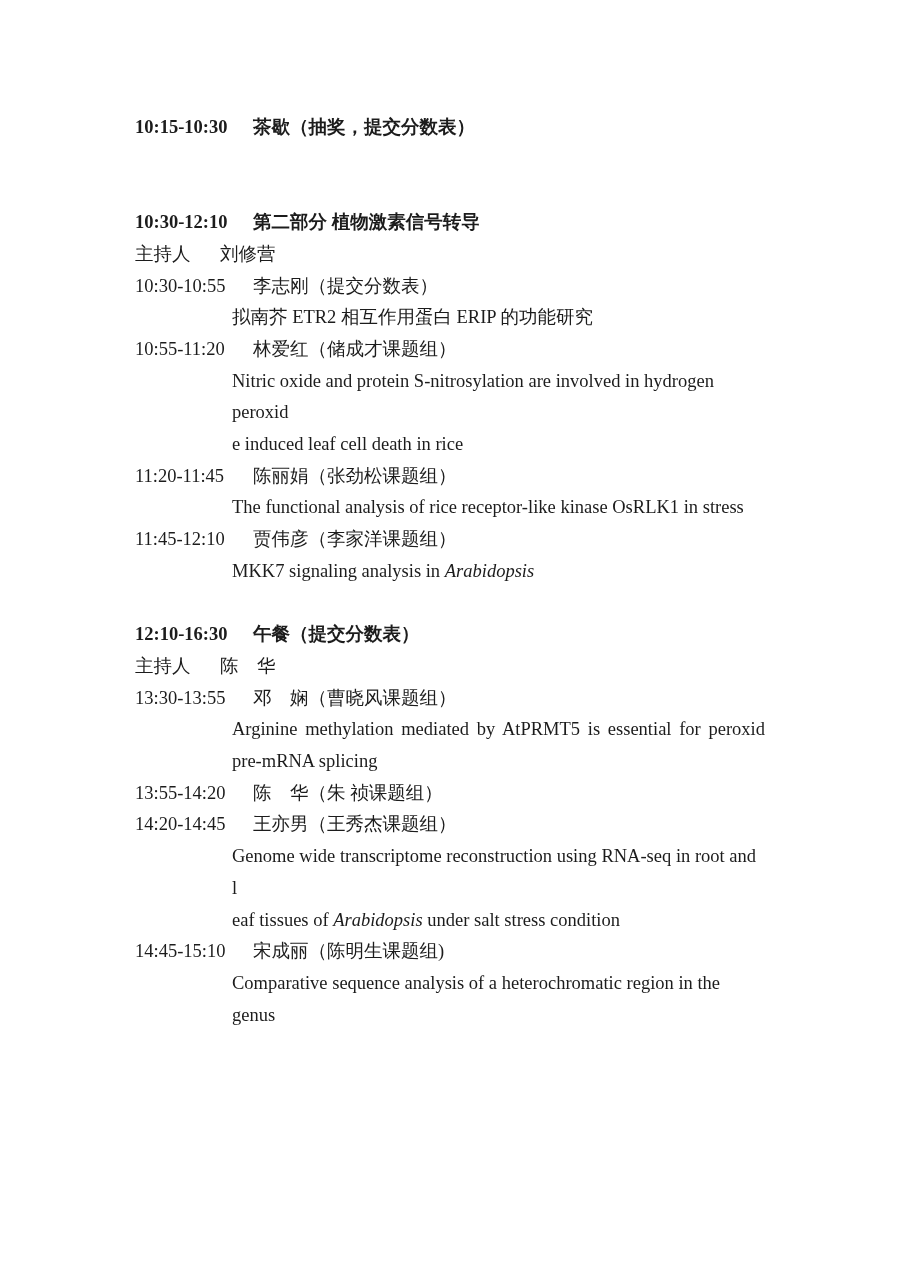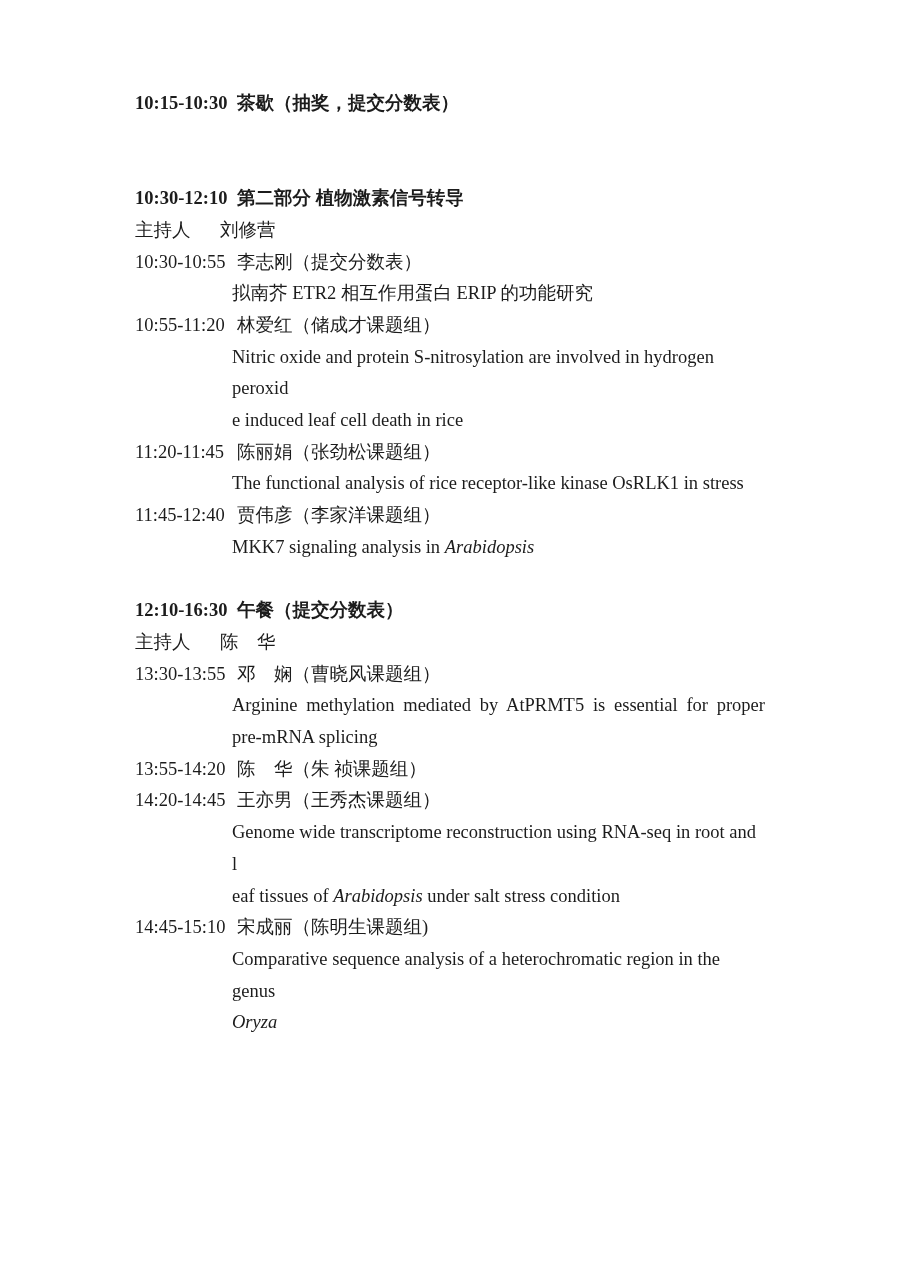--- a/index.html
+++ b/index.html
@@ -2,57 +2,57 @@
 <html><head>
 <meta charset="utf-8">
 <style>
   html, body { margin: 0; padding: 0; background: #ffffff; }
   .page {
     position: relative;
     width: 900px;
     height: 1272px;
     background: #ffffff;
     box-sizing: border-box;
-    padding: 88px 135px 0 135px;
+    padding: 112px 135px 0 135px;
     font-family: "Liberation Serif", "DejaVu Serif", serif;
     font-size: 18.5px;
     line-height: 31.7px;
     color: #1c1c1c;
     overflow: hidden;
   }
   .row { position: relative; padding-left: 97px; }
   .row.chair { padding-left: 0; }
   .row .time {
     position: absolute;
     left: 0;
     top: 0;
     white-space: nowrap;
   }
   .row.heading { font-weight: 700; }
-  .head-title, .speaker { margin-left: 5px; }
+  .head-title, .speaker { margin-left: 21px; }
   .title-line { display: block; }
   .title-line.justify {
     text-align: justify;
     text-align-last: justify;
   }
   .chair .name { margin-left: 1.6em; }
   i { font-style: italic; }
 </style>
 </head>
 <body>
 
 <div class="page">
   <div>
       <div class="row heading"><span class="time">10:15-10:30</span><span class="head-title">茶歇（抽奖，提交分数表）</span></div>
       <div class="row heading" style="margin-top: 63.4px;"><span class="time">10:30-12:10</span><span class="head-title">第二部分 植物激素信号转导</span></div>
       <div class="row chair"><span>主持人</span><span class="name">刘修营</span></div>
       <div class="row talk"><span class="time">10:30-10:55</span><span class="speaker">李志刚（提交分数表）</span><div class="title-line"><span>拟南芥 ETR2 相互作用蛋白 ERIP 的功能研究</span></div></div>
       <div class="row talk"><span class="time">10:55-11:20</span><span class="speaker">林爱红（储成才课题组）</span><div class="title-line"><span>Nitric oxide and protein S-nitrosylation are involved in hydrogen peroxid</span></div><div class="title-line"><span>e induced leaf cell death in rice</span></div></div>
       <div class="row talk"><span class="time">11:20-11:45</span><span class="speaker">陈丽娟（张劲松课题组）</span><div class="title-line"><span>The functional analysis of rice receptor-like kinase OsRLK1 in stress</span></div></div>
-      <div class="row talk"><span class="time">11:45-12:40</span><span class="speaker">贾伟彦（李家洋课题组）</span><div class="title-line"><span>MKK7 signaling analysis in </span><i>Arabidopsis</i></div></div>
+      <div class="row talk"><span class="time">11:45-12:10</span><span class="speaker">贾伟彦（李家洋课题组）</span><div class="title-line"><span>MKK7 signaling analysis in </span><i>Arabidopsis</i></div></div>
       <div class="row heading" style="margin-top: 31.7px;"><span class="time">12:10-16:30</span><span class="head-title">午餐（提交分数表）</span></div>
       <div class="row chair"><span>主持人</span><span class="name">陈　华</span></div>
-      <div class="row talk"><span class="time">13:30-13:55</span><span class="speaker">邓　娴（曹晓风课题组）</span><div class="title-line justify"><span>Arginine methylation mediated by AtPRMT5 is essential for proper</span></div><div class="title-line"><span>pre-mRNA splicing</span></div></div>
+      <div class="row talk"><span class="time">13:30-13:55</span><span class="speaker">邓　娴（曹晓风课题组）</span><div class="title-line justify"><span>Arginine methylation mediated by AtPRMT5 is essential for peroxid</span></div><div class="title-line"><span>pre-mRNA splicing</span></div></div>
       <div class="row talk"><span class="time">13:55-14:20</span><span class="speaker">陈　华（朱 祯课题组）</span></div>
       <div class="row talk"><span class="time">14:20-14:45</span><span class="speaker">王亦男（王秀杰课题组）</span><div class="title-line"><span>Genome wide transcriptome reconstruction using RNA-seq in root and l</span></div><div class="title-line"><span>eaf tissues of </span><i>Arabidopsis</i><span> under salt stress condition</span></div></div>
-      <div class="row talk"><span class="time">14:45-15:10</span><span class="speaker">宋成丽（陈明生课题组)</span><div class="title-line"><span>Comparative sequence analysis of a heterochromatic region in the genus</span></div><div class="title-line"><i>Oryza</i></div></div>
+      <div class="row talk"><span class="time">14:45-15:10</span><span class="speaker">宋成丽（陈明生课题组)</span><div class="title-line"><span>Comparative sequence analysis of a heterochromatic region in the genus</span></div></div>
     </div>
 </div>
 
 </body></html>

